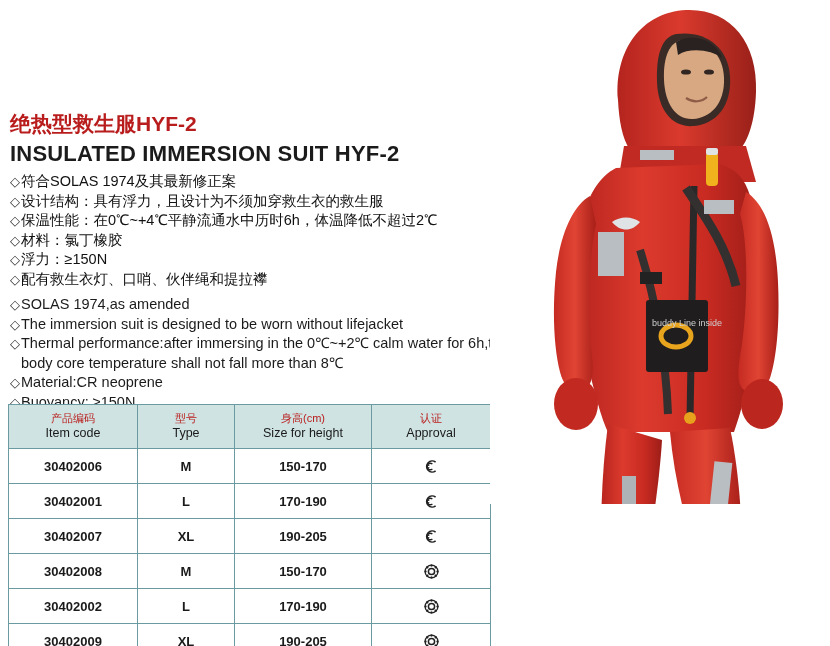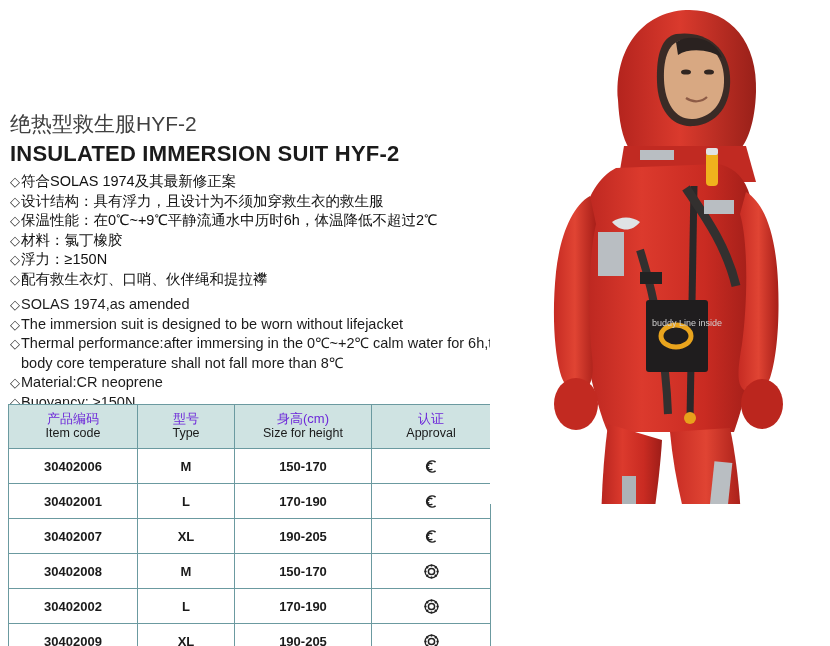--- a/index.html
+++ b/index.html
@@ -25,22 +25,22 @@
     left: 0;
     top: 0;
     width: 540px;
     padding: 0;
   }
   .title-cn {
     position: absolute;
     left: 10px;
     top: 110px;
     font-size: 21px;
-    font-weight: normal;
-    color: #404040;
+    font-weight: bold;
+    color: #b91c1c;
     letter-spacing: 0px;
     white-space: nowrap;
   }
   .title-en {
     position: absolute;
     left: 10px;
     top: 141px;
     font-size: 22px;
     font-weight: bold;
     color: #1b1b1b;
@@ -103,22 +103,22 @@
     font-weight: bold;
   }
   table.spec-table thead th {
     background: #cfe3e2;
     padding: 6px 2px 7px 2px;
     font-weight: normal;
     line-height: 15px;
   }
   .th-cn {
     display: block;
-    font-size: 13px;
-    color: #6d28d9;
+    font-size: 11px;
+    color: #b91c1c;
   }
   .th-en {
     display: block;
     font-size: 12.5px;
     color: #1a1a1a;
   }
   table.spec-table tbody td {
     height: 34px;
     padding: 0;
     background: #ffffff;
@@ -162,21 +162,21 @@
 
     <div class="specs">
 
       <div class="spec-line cn">
         <span class="di">◇</span><span>符合SOLAS 1974及其最新修正案</span>
       </div>
       <div class="spec-line cn">
         <span class="di">◇</span><span>设计结构：具有浮力，且设计为不须加穿救生衣的救生服</span>
       </div>
       <div class="spec-line cn">
-        <span class="di">◇</span><span>保温性能：在0℃~+9℃平静流通水中历时6h，体温降低不超过2℃</span>
+        <span class="di">◇</span><span>保温性能：在0℃~+4℃平静流通水中历时6h，体温降低不超过2℃</span>
       </div>
       <div class="spec-line cn">
         <span class="di">◇</span><span>材料：氯丁橡胶</span>
       </div>
       <div class="spec-line cn">
         <span class="di">◇</span><span>浮力：≥150N</span>
       </div>
       <div class="spec-line cn">
         <span class="di">◇</span><span>配有救生衣灯、口哨、伙伴绳和提拉襻</span>
       </div>

